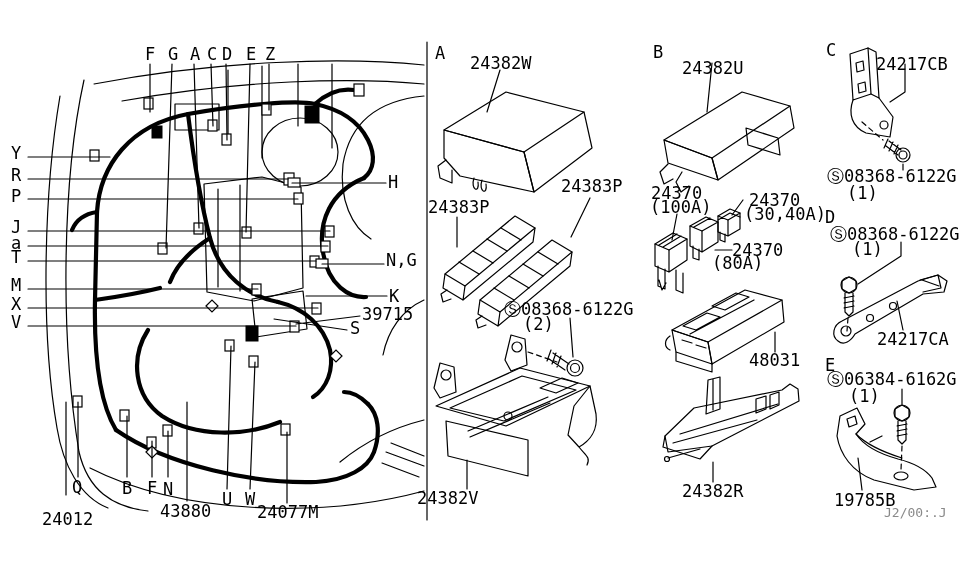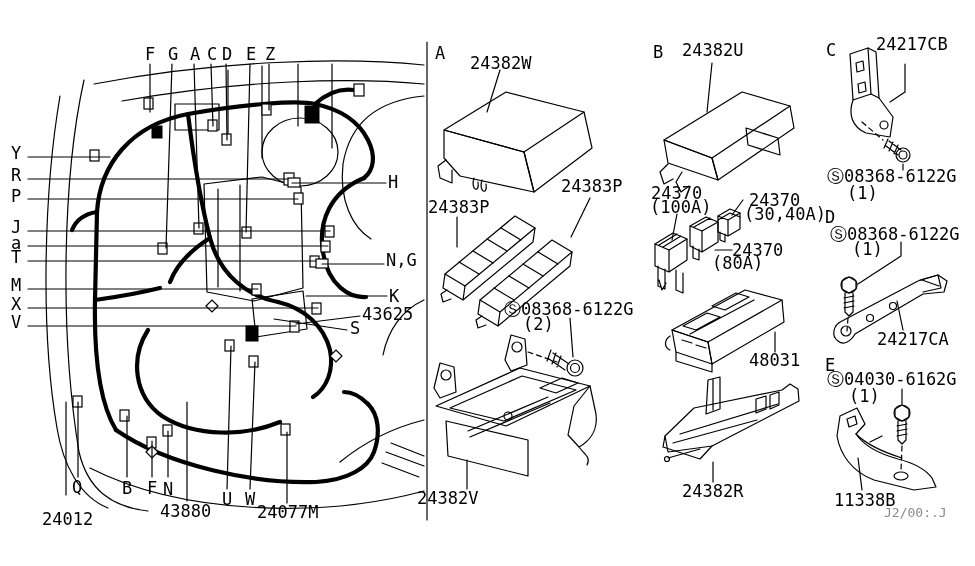--- a/index.html
+++ b/index.html
@@ -267,21 +267,21 @@
 <span class="lbl" style="left:11px;top:219px">J</span>
 <span class="lbl" style="left:11px;top:235px">a</span>
 <span class="lbl" style="left:11px;top:249px">T</span>
 <span class="lbl" style="left:11px;top:277px">M</span>
 <span class="lbl" style="left:11px;top:296px">X</span>
 <span class="lbl" style="left:11px;top:314px">V</span>
 
 <span class="lbl" style="left:388px;top:174px">H</span>
 <span class="lbl" style="left:386px;top:252px">N,G</span>
 <span class="lbl" style="left:389px;top:288px">K</span>
-<span class="lbl" style="left:362px;top:306px">43625</span>
+<span class="lbl" style="left:362px;top:306px">39715</span>
 <span class="lbl" style="left:350px;top:320px">S</span>
 
 <span class="lbl ctr" style="left:77px;top:479px">Q</span>
 <span class="lbl ctr" style="left:127px;top:480px">B</span>
 <span class="lbl ctr" style="left:152px;top:480px">F</span>
 <span class="lbl ctr" style="left:168px;top:481px">N</span>
 <span class="lbl ctr" style="left:227px;top:491px">U</span>
 <span class="lbl ctr" style="left:250px;top:491px">W</span>
 
 <span class="lbl" style="left:42px;top:511px">24012</span>
@@ -290,40 +290,40 @@
 
 <span class="lbl" style="left:435px;top:45px">A</span>
 <span class="lbl" style="left:470px;top:55px">24382W</span>
 <span class="lbl" style="left:428px;top:199px">24383P</span>
 <span class="lbl" style="left:561px;top:178px">24383P</span>
 <span class="lbl" style="left:504px;top:301px">Ⓢ08368-6122G</span>
 <span class="lbl" style="left:523px;top:316px">(2)</span>
 <span class="lbl" style="left:417px;top:490px">24382V</span>
 
 <span class="lbl" style="left:653px;top:44px">B</span>
-<span class="lbl" style="left:682px;top:42px">24382U</span>
+<span class="lbl" style="left:682px;top:60px">24382U</span>
 <span class="lbl" style="left:651px;top:185px">24370</span>
 <span class="lbl" style="left:650px;top:199px">(100A)</span>
 <span class="lbl" style="left:749px;top:192px">24370</span>
 <span class="lbl" style="left:744px;top:206px">(30,40A)</span>
 <span class="lbl" style="left:732px;top:242px">24370</span>
 <span class="lbl" style="left:712px;top:255px">(80A)</span>
 <span class="lbl" style="left:749px;top:352px">48031</span>
 <span class="lbl" style="left:682px;top:483px">24382R</span>
 
 <span class="lbl" style="left:826px;top:42px">C</span>
-<span class="lbl" style="left:876px;top:36px">24217CB</span>
+<span class="lbl" style="left:876px;top:56px">24217CB</span>
 <span class="lbl" style="left:827px;top:168px">Ⓢ08368-6122G</span>
 <span class="lbl" style="left:847px;top:185px">(1)</span>
 
 <span class="lbl" style="left:825px;top:209px">D</span>
 <span class="lbl" style="left:830px;top:226px">Ⓢ08368-6122G</span>
 <span class="lbl" style="left:852px;top:241px">(1)</span>
 <span class="lbl" style="left:877px;top:331px">24217CA</span>
 
 <span class="lbl" style="left:825px;top:357px">E</span>
-<span class="lbl" style="left:827px;top:371px">Ⓢ04030-6162G</span>
+<span class="lbl" style="left:827px;top:371px">Ⓢ06384-6162G</span>
 <span class="lbl" style="left:849px;top:388px">(1)</span>
-<span class="lbl" style="left:834px;top:492px">11338B</span>
+<span class="lbl" style="left:834px;top:492px">19785B</span>
 
 <span class="lbl ftr" style="left:884px;top:506px">J2/00:.J</span>
 
 </div>
 
 </body></html>

